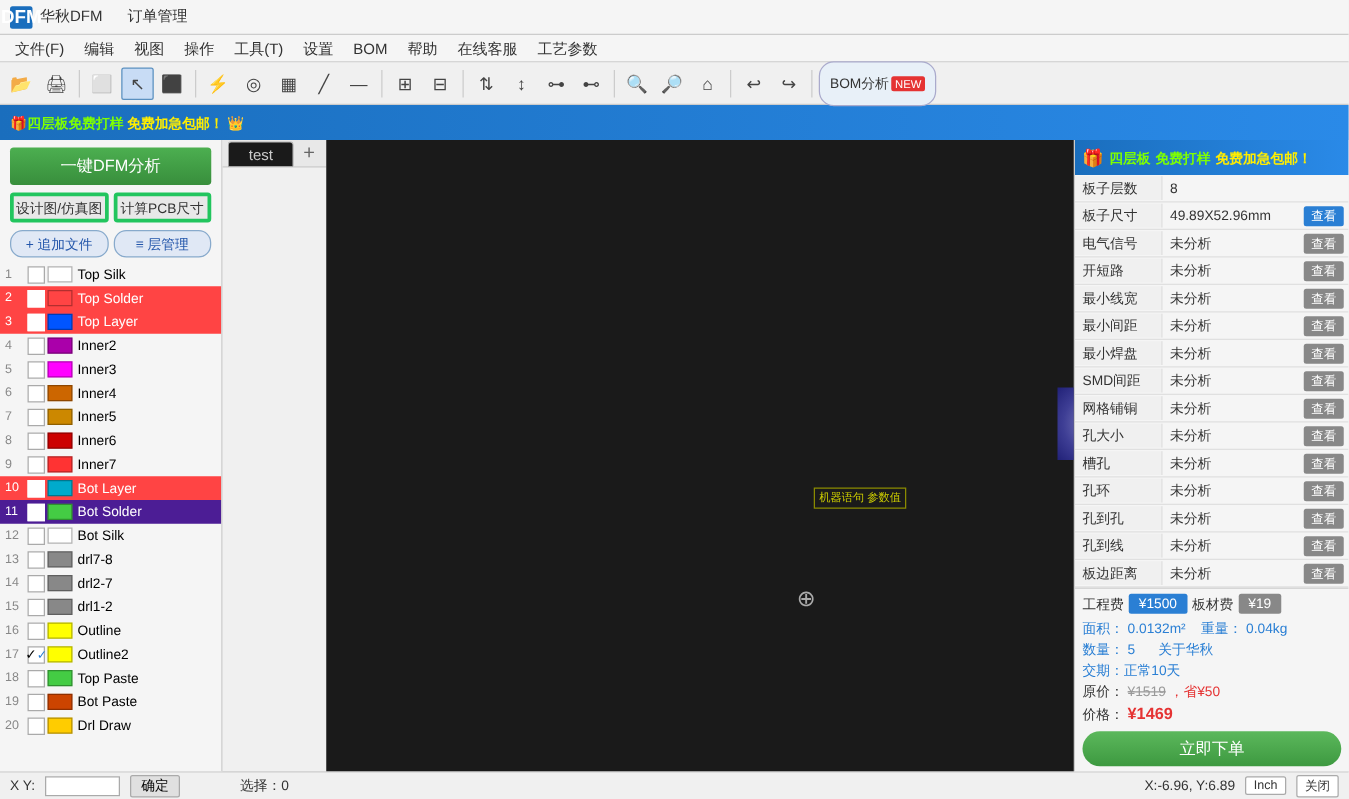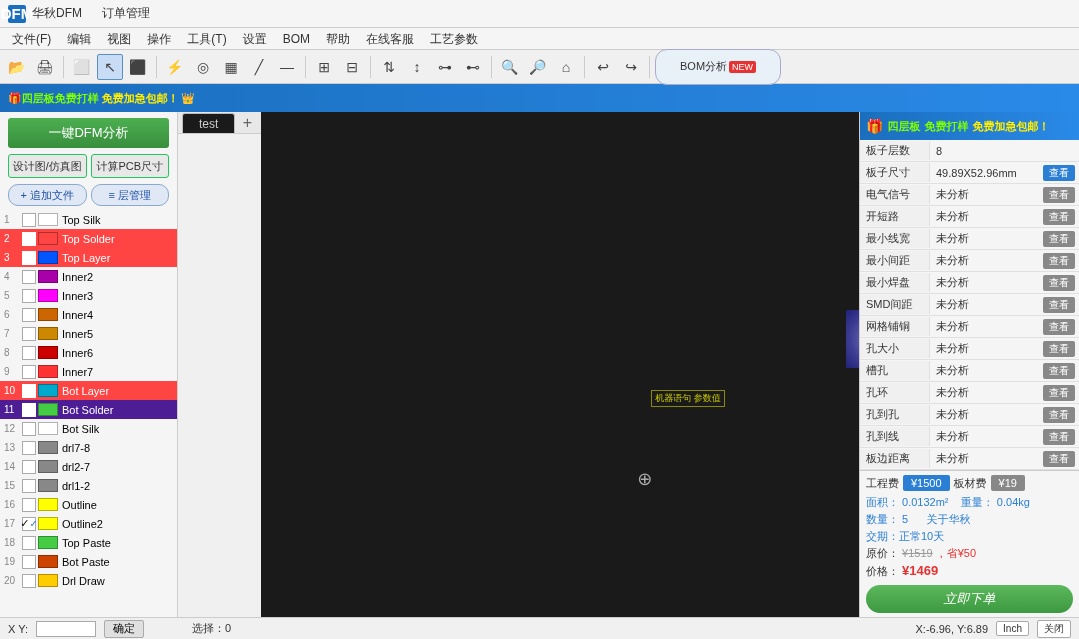--- a/index.html
+++ b/index.html
@@ -15,36 +15,36 @@
 
     
     .menu-bar { height: 22px; background: #f5f5f5; border-bottom: 1px solid #ccc; display: flex; align-items: center; padding: 0 4px; }
     .menu-item { padding: 0 8px; height: 22px; line-height: 22px; cursor: pointer; font-size: 12px; color: #333; }
 
     
     .toolbar { height: 34px; background: #f0f0f0; border-bottom: 1px solid #ccc; display: flex; align-items: center; padding: 0 4px; gap: 2px; }
     .tool-btn { width: 26px; height: 26px; display: flex; align-items: center; justify-content: center; border: 1px solid transparent; cursor: pointer; border-radius: 2px; font-size: 14px; color: #444; }
     .tool-btn.active { background: #c8dcf5; border-color: #5a90c0; }
     .tool-separator { width: 1px; height: 22px; background: #ccc; margin: 0 3px; }
-    .bom-btn { height: 36px; padding: 0 24px; background: #e8f0f8; border: 1px solid #aac; border-radius: 12px; cursor: pointer; font-size: 11px; color: #333; display: flex; align-items: center; gap: 2px; }
+    .bom-btn { height: 36px; padding: 0 8px; background: #e8f0f8; border: 1px solid #aac; border-radius: 12px; cursor: pointer; font-size: 11px; color: #333; display: flex; align-items: center; gap: 2px; }
     .bom-new { background: #e53333; color: white; font-size: 9px; padding: 1px 3px; border-radius: 2px; }
 
     
     .banner { height: 28px; background: linear-gradient(90deg, #1a6ebd, #2a8ae8); display: flex; align-items: center; padding: 0 8px; color: white; font-size: 11px; }
     .banner-green { color: #7fff00; font-weight: bold; }
     .banner-yellow { color: #ffee00; font-weight: bold; }
 
     
     .main-layout { display: flex; height: calc(639px - 28px - 22px - 34px - 28px - 22px); }
 
     
     .left-panel { width: 178px; background: #f5f5f5; border-right: 1px solid #ccc; display: flex; flex-direction: column; flex-shrink: 0; }
     .dfm-btn { margin: 6px 8px; background: linear-gradient(180deg, #4caf50, #388e3c); color: white; border: none; border-radius: 3px; height: 30px; font-size: 13px; cursor: pointer; font-family: inherit; }
     .sub-btns { display: flex; gap: 4px; padding: 0 8px 6px; }
-    .sub-btn { flex: 1; height: 24px; background: #e8e8e8; border: 1px solid #22c55e; border-radius: 3px; font-size: 11px; cursor: pointer; font-family: inherit; color: #333; }
+    .sub-btn { flex: 1; height: 24px; background: #e8e8e8; border: 3px solid #22c55e; border-radius: 3px; font-size: 11px; cursor: pointer; font-family: inherit; color: #333; }
     .layer-actions { display: flex; gap: 4px; padding: 0 8px 4px; }
     .layer-action-btn { flex: 1; height: 22px; background: #e0e8f5; border: 1px solid #88aacc; border-radius: 10px; font-size: 11px; cursor: pointer; color: #2255aa; font-family: inherit; display: flex; align-items: center; justify-content: center; gap: 3px; }
     .layer-list { flex: 1; overflow-y: auto; }
     .layer-row { display: flex; align-items: center; height: 19px; padding: 0 4px; font-size: 11px; cursor: pointer; }
     .layer-num { width: 18px; color: #888; font-size: 10px; }
     .layer-check { width: 14px; height: 14px; border: 1px solid #aaa; background: white; margin-right: 2px; display: flex; align-items: center; justify-content: center; }
     .layer-check.checked { background: white; }
     .layer-check.checked::after { content: '✓'; color: #2a7fd4; font-size: 10px; }
     .layer-color { width: 20px; height: 13px; margin-right: 4px; border: 1px solid rgba(0,0,0,0.2); }
     .layer-name { flex: 1; font-size: 11px; }
@@ -87,21 +87,21 @@
     .fee-row { display: flex; align-items: center; gap: 4px; margin-bottom: 4px; }
     .fee-label { font-size: 11px; color: #333; }
     .fee-btn { padding: 2px 8px; background: #2a7fd4; color: white; border: none; border-radius: 2px; font-size: 11px; cursor: pointer; }
     .fee-btn2 { padding: 2px 8px; background: #888; color: white; border: none; border-radius: 2px; font-size: 11px; cursor: pointer; text-align: right; }
     .info-row { font-size: 11px; color: #333; margin-bottom: 2px; }
     .info-row span { color: #2a7fd4; cursor: pointer; }
     .price-row { font-size: 11px; color: #333; margin-bottom: 2px; }
     .price-old { text-decoration: line-through; color: #999; }
     .price-discount { color: #e53333; }
     .price-final { font-size: 13px; font-weight: bold; color: #e53333; }
-    .order-btn { width: 100%; height: 28px; background: linear-gradient(180deg, #5cb85c, #3d9940); color: white; border: none; border-radius: 14px; font-size: 13px; cursor: pointer; font-family: inherit; margin-top: 4px; font-style: italic; }
+    .order-btn { width: 100%; height: 28px; background: linear-gradient(180deg, #5cb85c, #3d9940); color: white; border: none; border-radius: 14px; font-size: 13px; cursor: pointer; font-family: inherit; margin-top: 4px; }
   </style>
 </head>
 <body>
 
 <div class="title-bar">
   <div class="title-bar-logo">DFM</div>
   <span class="title-bar-app">华秋DFM</span>
   <span class="title-bar-tab">订单管理</span>
 </div>
 

